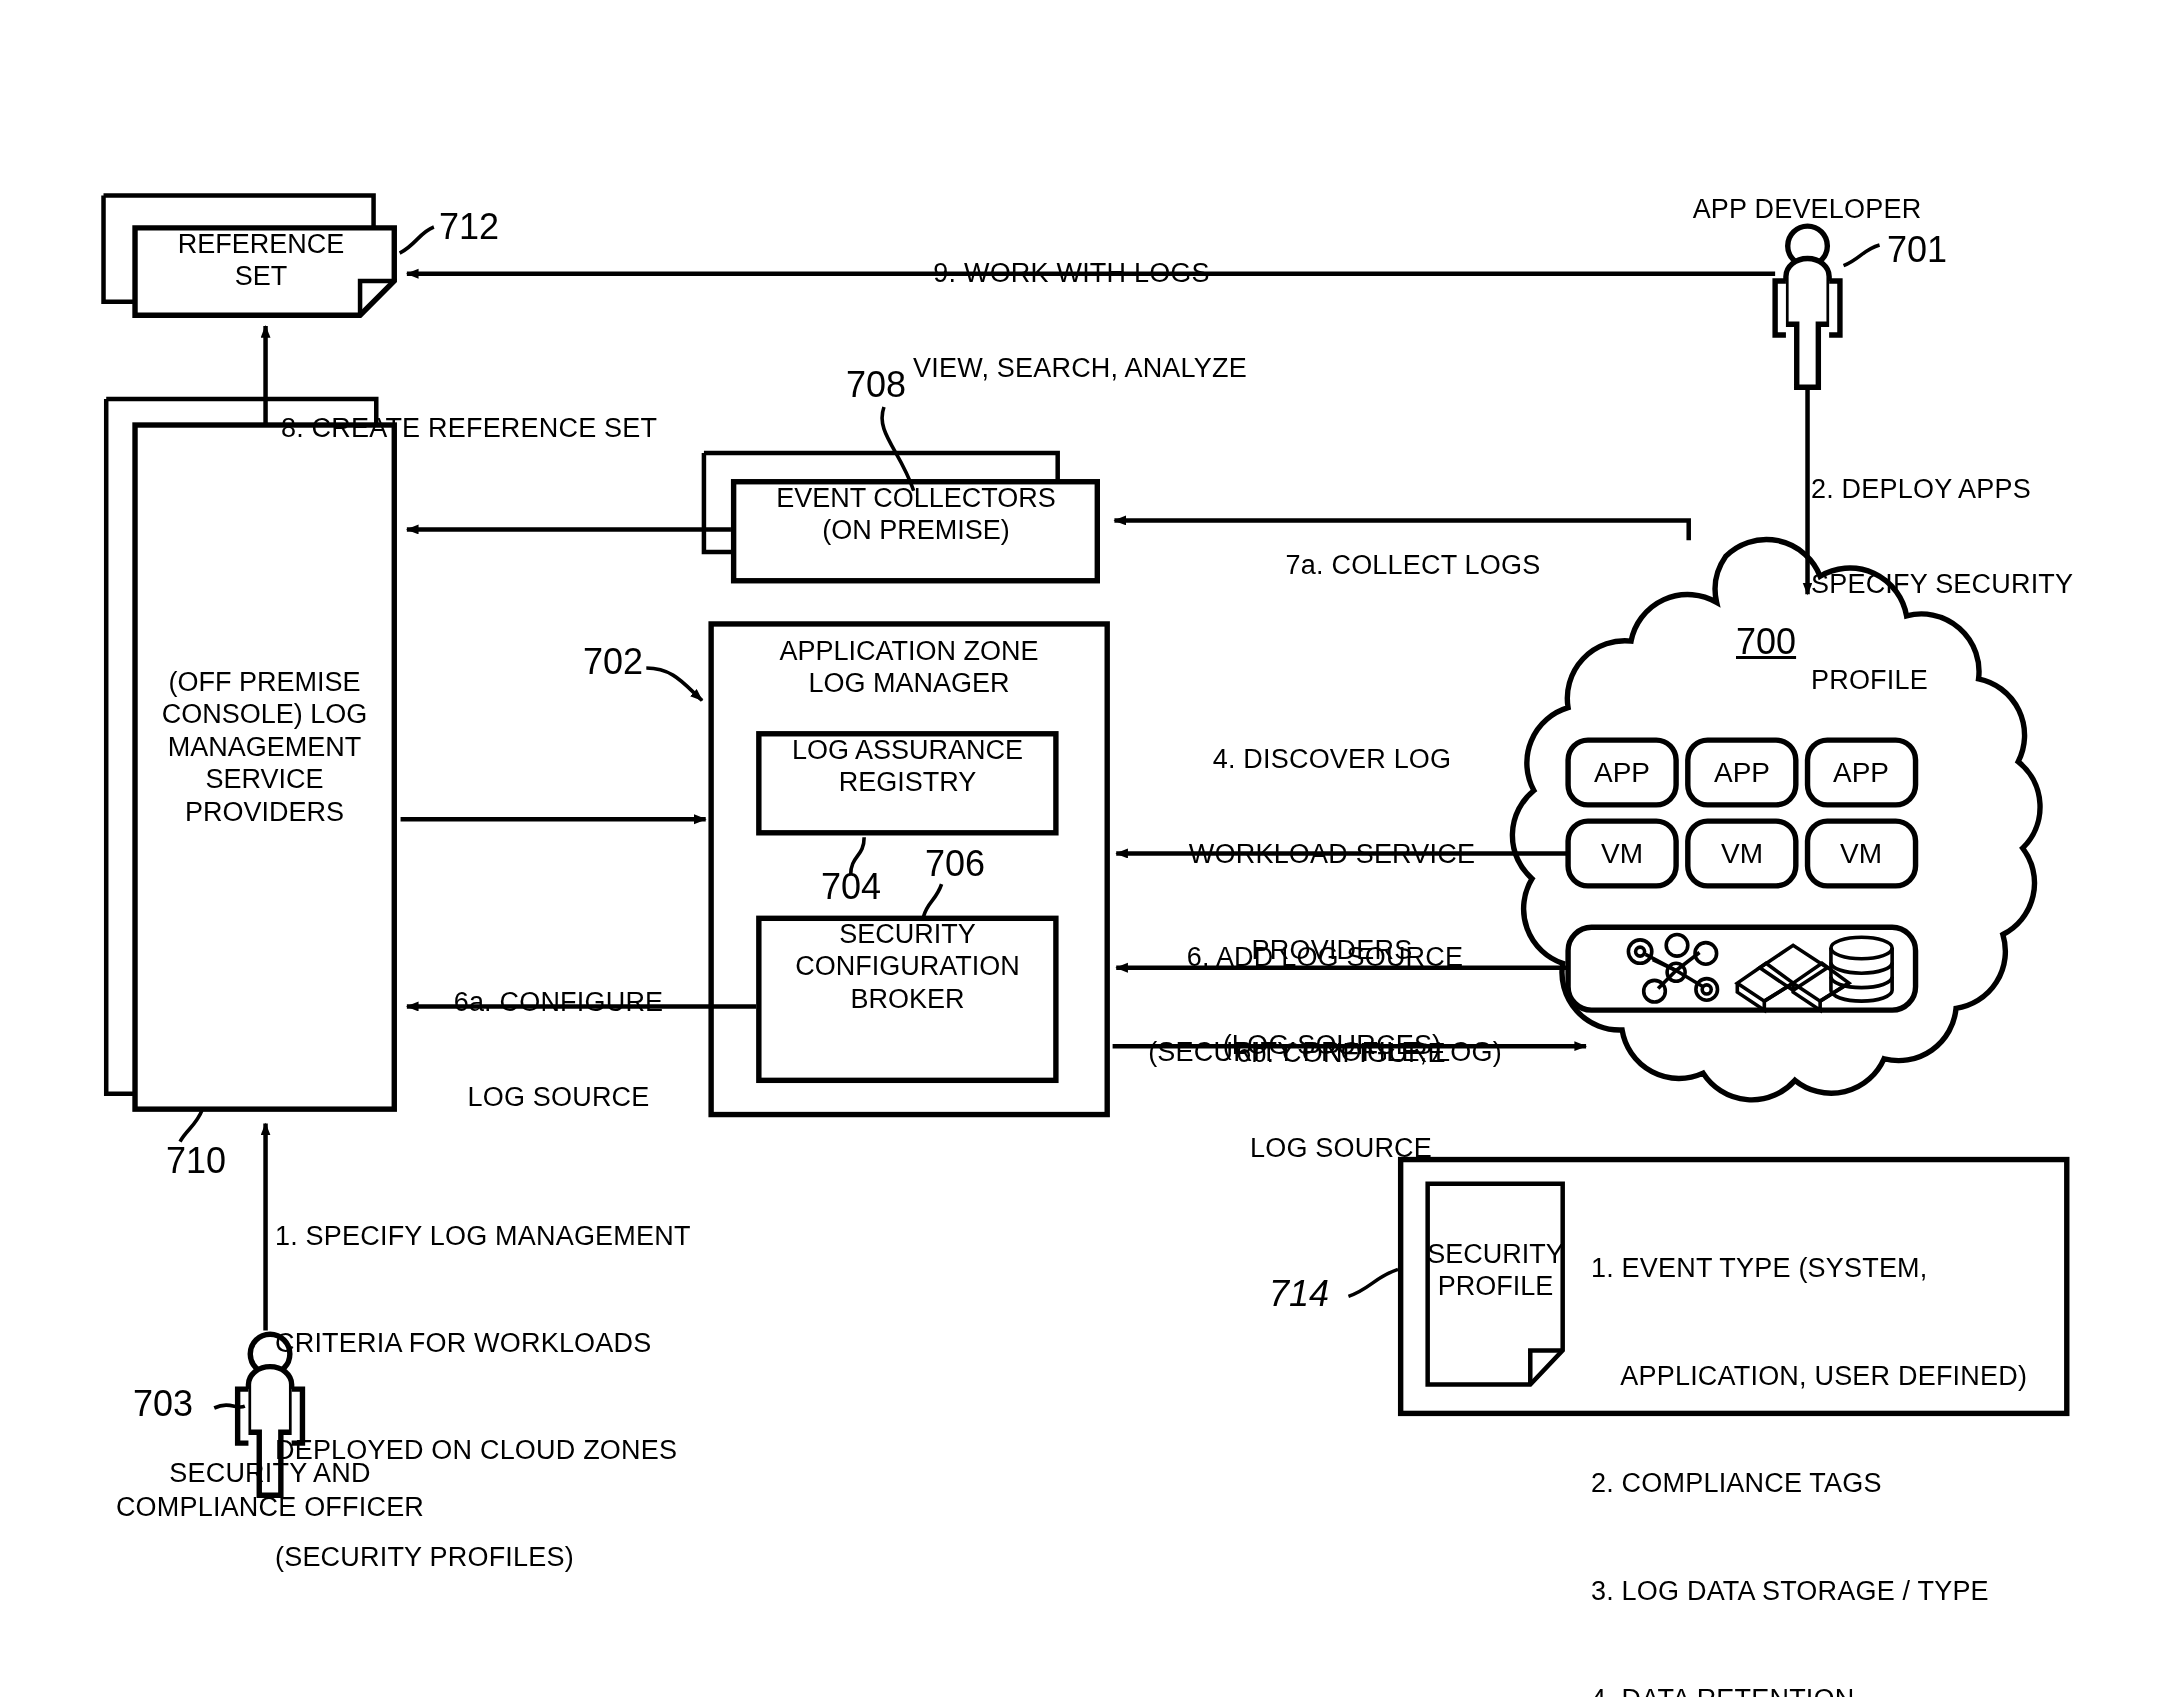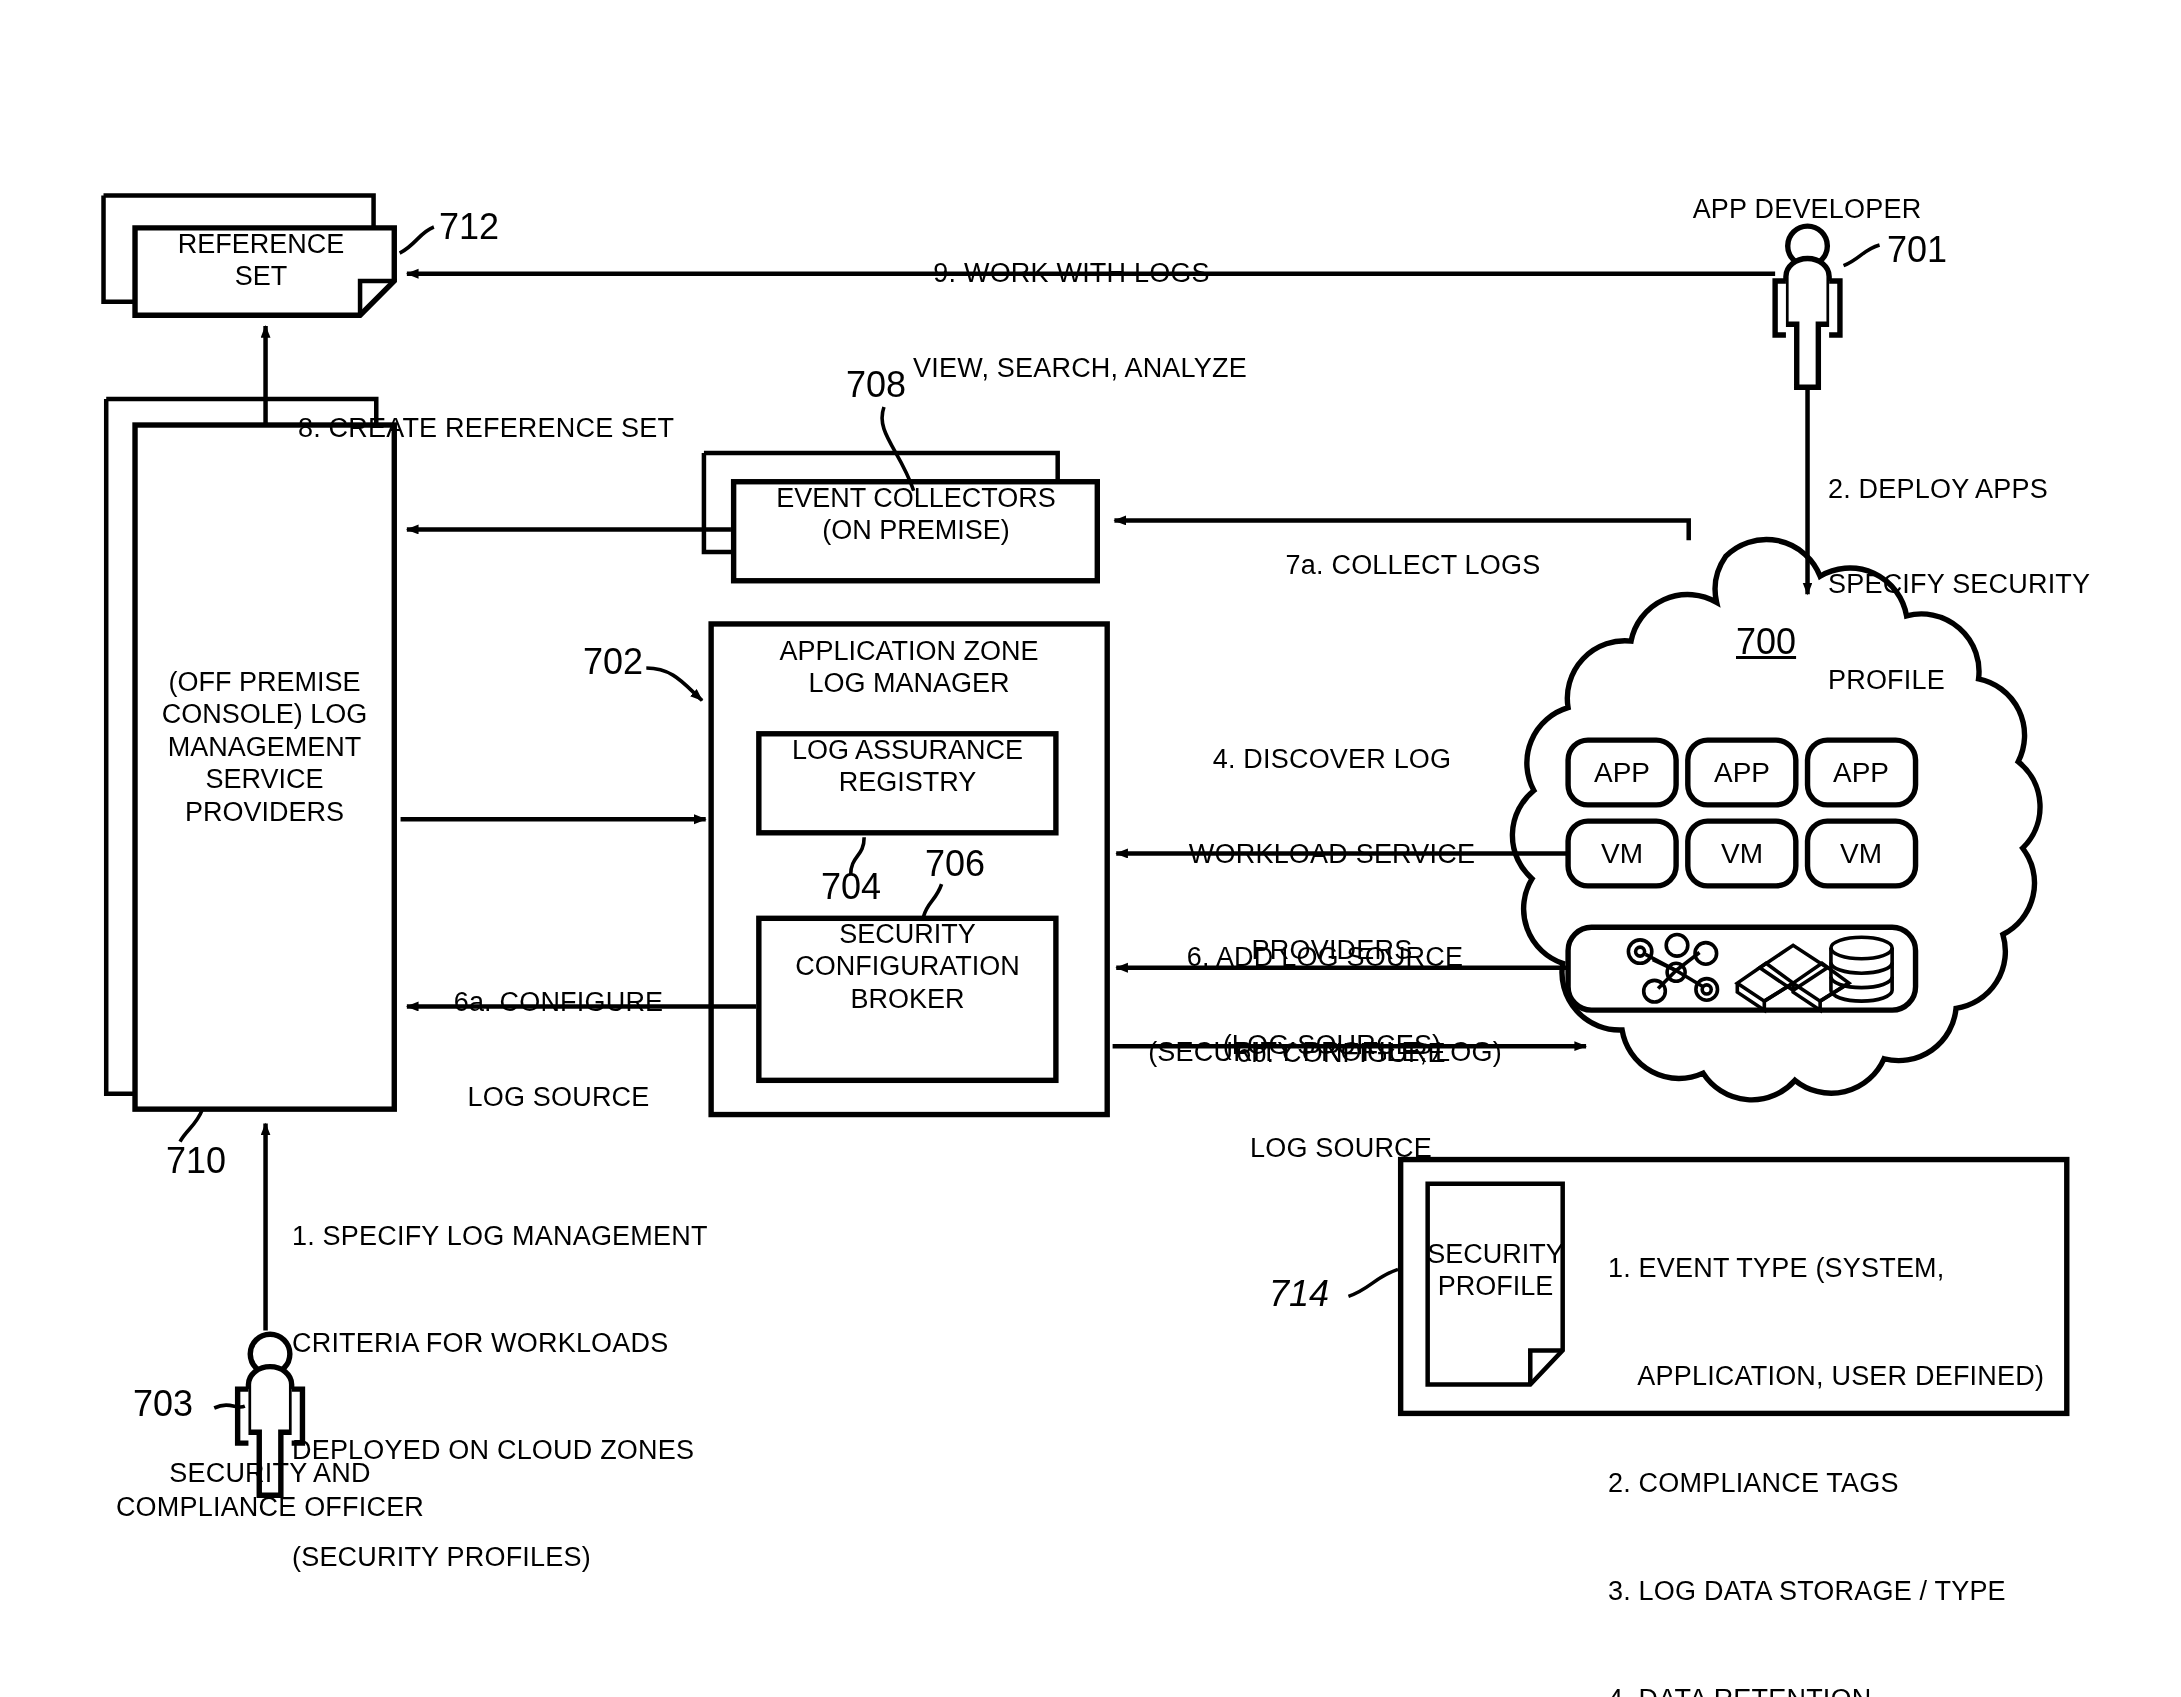--- a/index.html
+++ b/index.html
@@ -5,21 +5,21 @@
   html,body{margin:0;padding:0;background:#ffffff;}
   body{width:2182px;height:1698px;position:relative;overflow:hidden;
        font-family:"Liberation Sans","DejaVu Sans",sans-serif;color:#000;}
   #stage{position:absolute;left:0;top:0;width:2182px;height:1698px;}
   svg.layer{position:absolute;left:0;top:0;width:2182px;height:1698px;pointer-events:none;}
   .lbl{position:absolute;text-align:center;line-height:1.18;white-space:pre;
        font-size:27px;letter-spacing:0.2px;}
   .refnum{position:absolute;font-size:36px;line-height:1;}
   .boxtext{position:absolute;text-align:center;line-height:1.2;font-size:27px;
            display:flex;align-items:center;justify-content:flex-start;flex-direction:column;}
-  .ltext{text-align:left;margin-left:17px;}
+  .ltext{text-align:left;}
   .cloudnum{position:absolute;font-size:36px;text-decoration:underline;}
   .chipText{position:absolute;font-size:28px;text-align:center;width:100%;}
 </style>
 </head>
 <body>
 
 <div id="stage">
 
   <svg class="layer" viewBox="0 0 2424 1886">
     <defs>

